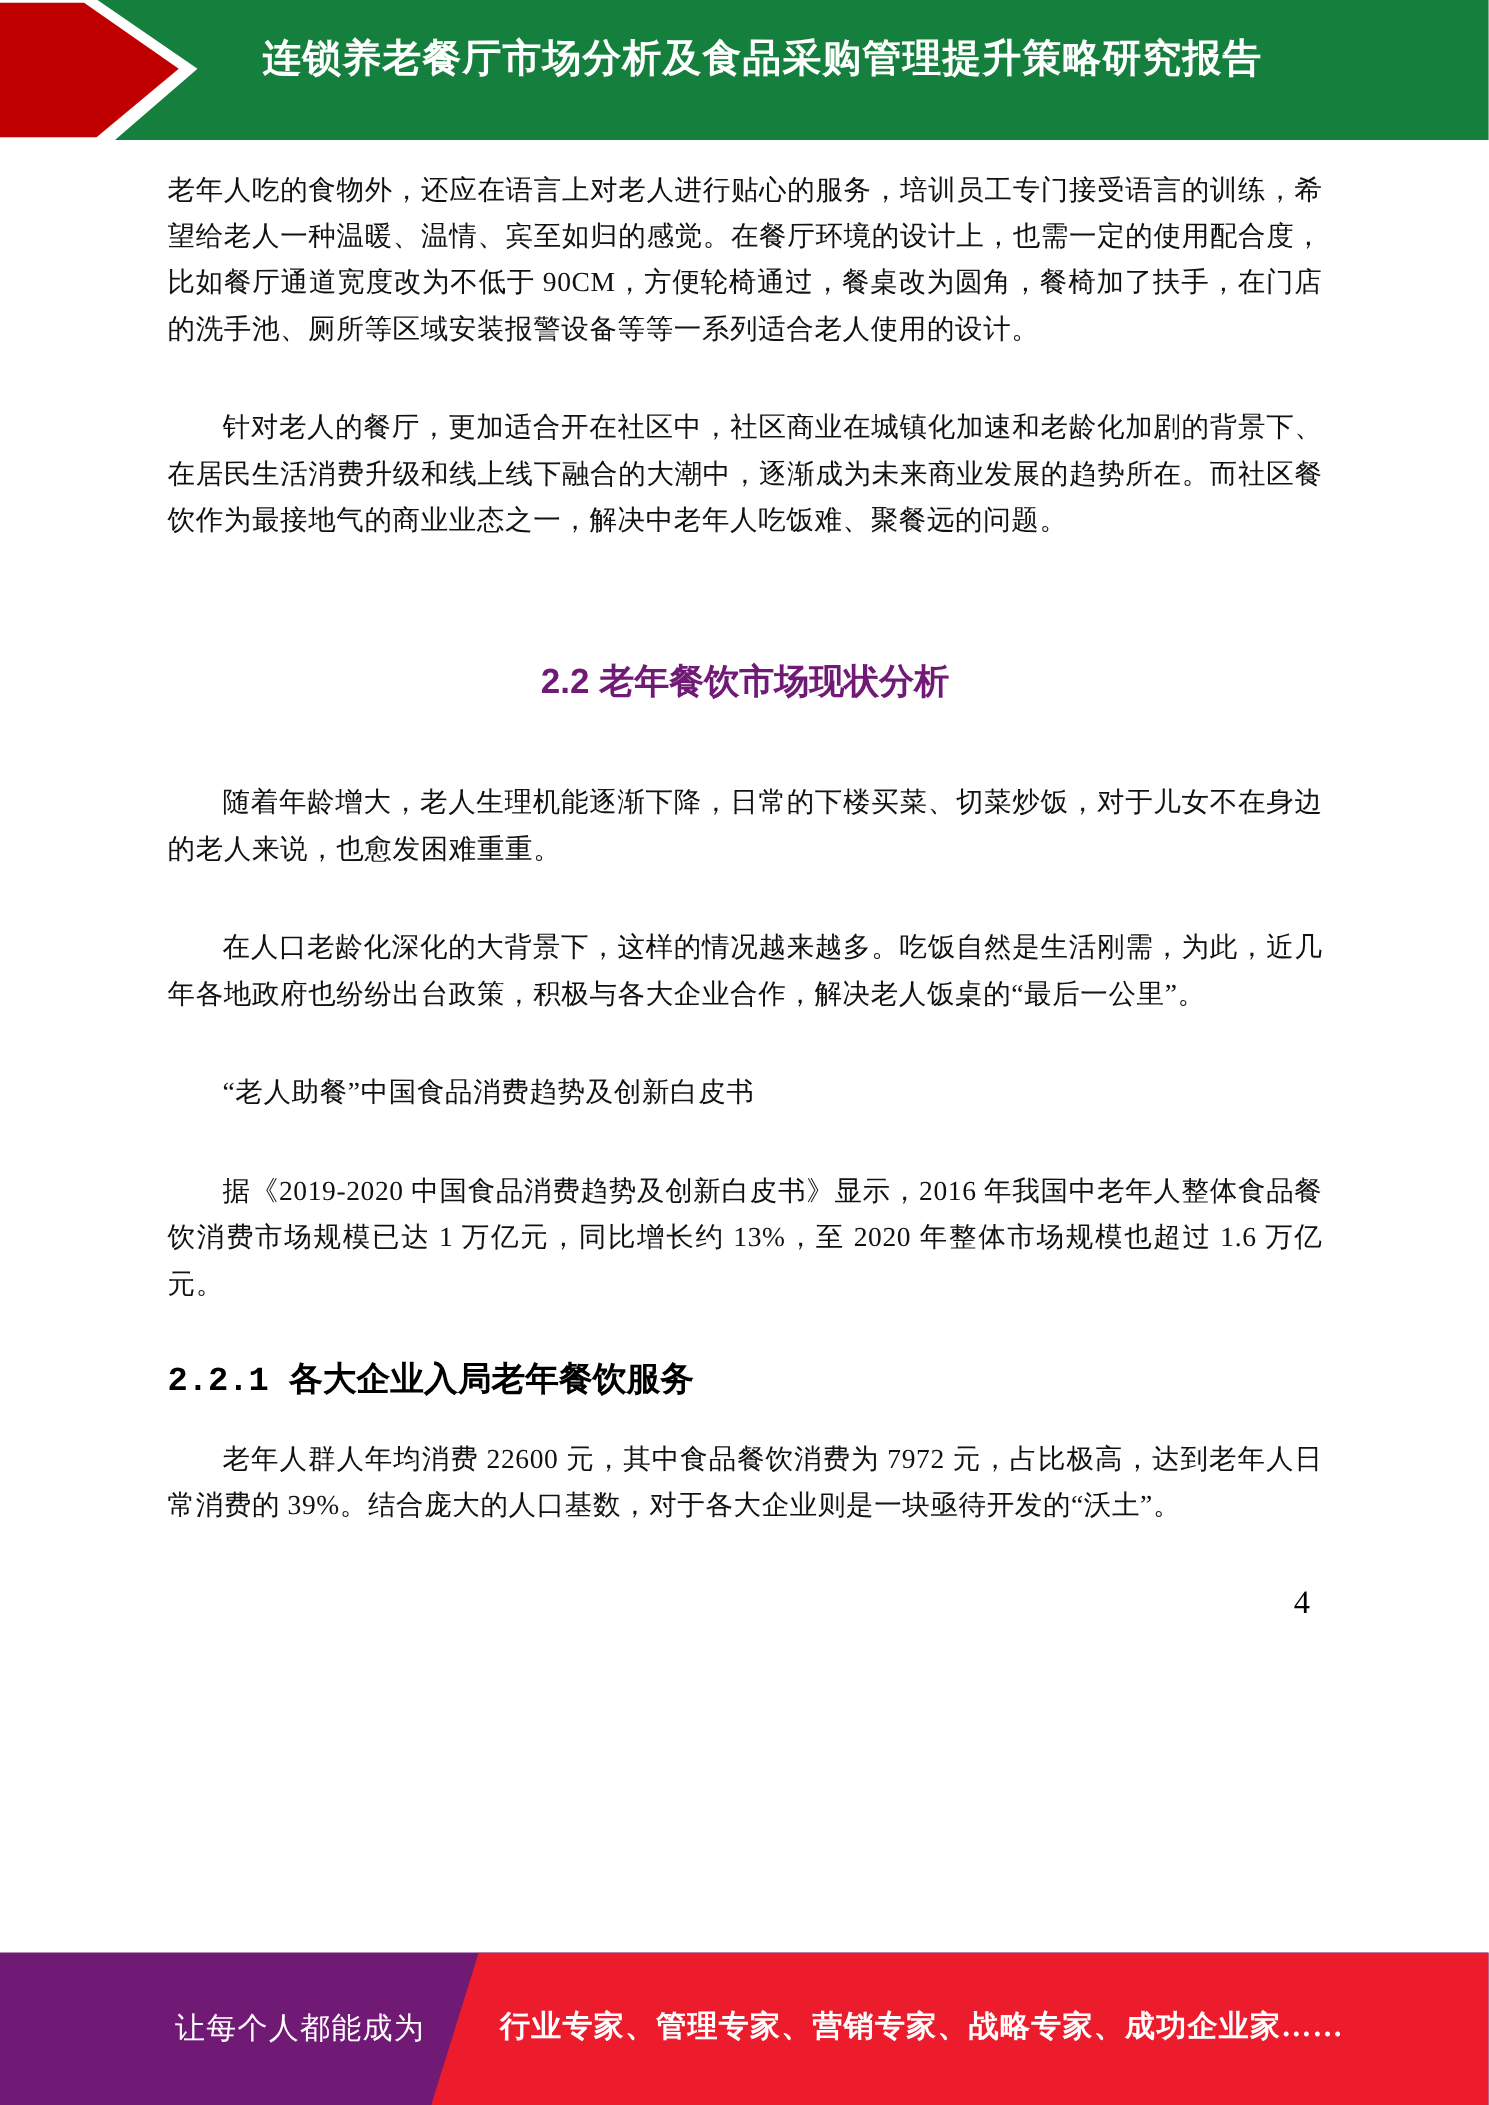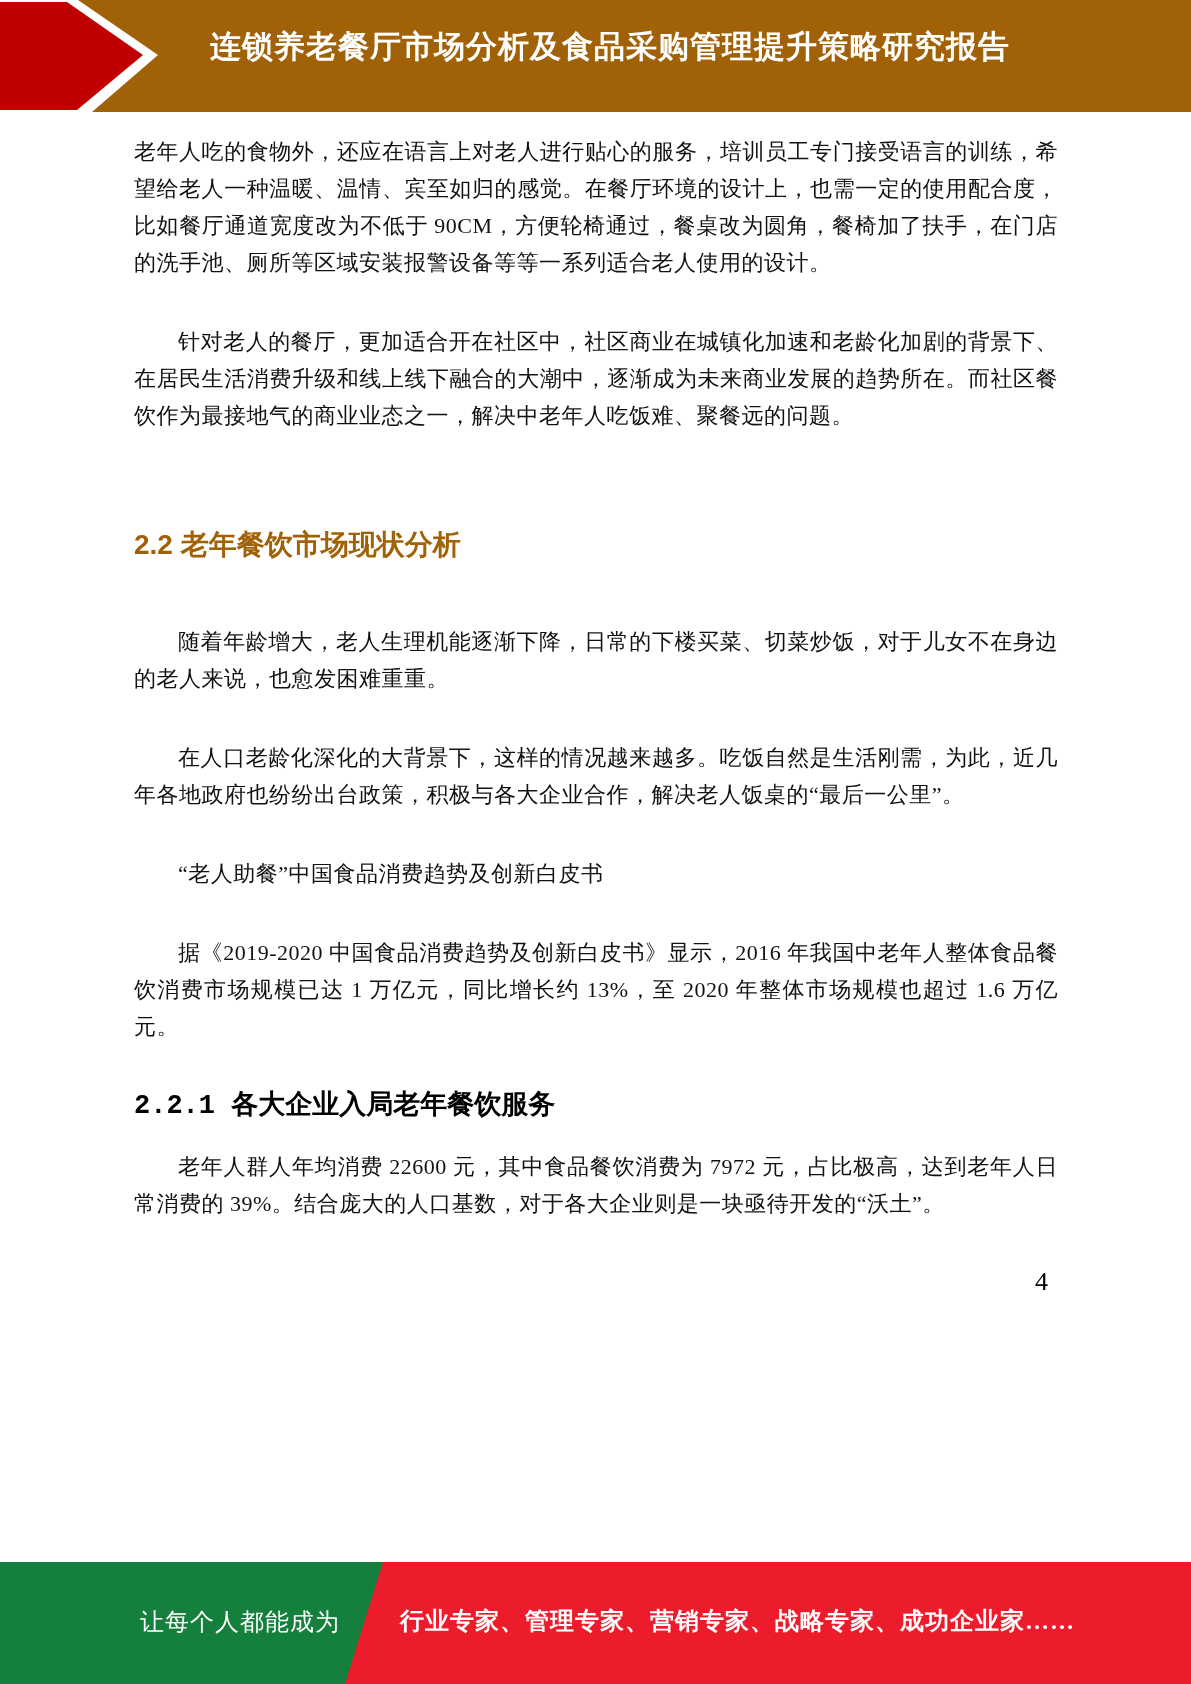--- a/index.html
+++ b/index.html
@@ -4,21 +4,21 @@
 <style>
   html,body { margin:0; padding:0; }
   body {
     width:1191px; height:1684px; position:relative; overflow:hidden;
     background:#ffffff; color:#111;
     font-family:"Liberation Serif","DejaVu Serif",serif;
   }
   
   .header {
     position:absolute; top:0; left:0; width:1191px; height:112px;
-    background:#a16207;
+    background:#15803d;
   }
   .arrow-white {
     position:absolute; top:0; left:0; width:170px; height:112px; background:#ffffff;
     clip-path:polygon(0 0, 78px 0, 158px 55px, 92px 112px, 0 112px);
   }
   .arrow-red {
     position:absolute; top:0; left:0; width:170px; height:112px; background:#C00000;
     clip-path:polygon(0 2px, 67px 2px, 143px 55px, 77px 110px, 0 110px);
   }
   .header-title {
@@ -31,36 +31,37 @@
     position:absolute; top:112px; left:134px; width:924px;
   }
   main p {
     font-size:22px; line-height:37px; text-align:justify;
     margin:0 0 42px 0; letter-spacing:0.5px;
   }
   main p.first { margin-top:21px; }
   main p.indent { text-indent:44px; }
   h2.sec {
     font-family:"Liberation Sans","DejaVu Sans",sans-serif;
-    font-size:28px; line-height:40px; font-weight:bold; color:#a16207;
+    font-size:28px; line-height:40px; font-weight:bold; color:#701a75;
     margin:91px 0 58px 0;
+    text-align:center;
   }
   h3.sec {
     font-family:Liberation Mono, monospace;
     font-size:27px; line-height:38px; font-weight:bold; color:#000;
     margin:42px 0 23px 0;
   }
   .page-number {
     margin-top:20px; text-align:right; padding-right:10px;
     font-size:26px; line-height:36px; color:#000;
   }
   
   .footer {
     position:absolute; left:0; bottom:0; width:1191px; height:122px;
-    background:#15803d;
+    background:#701a75;
   }
   .footer-red {
     position:absolute; top:0; left:0; width:1191px; height:122px; background:#ED1C2C;
     clip-path:polygon(383px 0, 1191px 0, 1191px 122px, 345px 122px);
   }
   .footer-left {
     position:absolute; left:140px; top:44px; color:#ffffff;
     font-size:24px; white-space:nowrap; letter-spacing:1px;
   }
   .footer-right {

